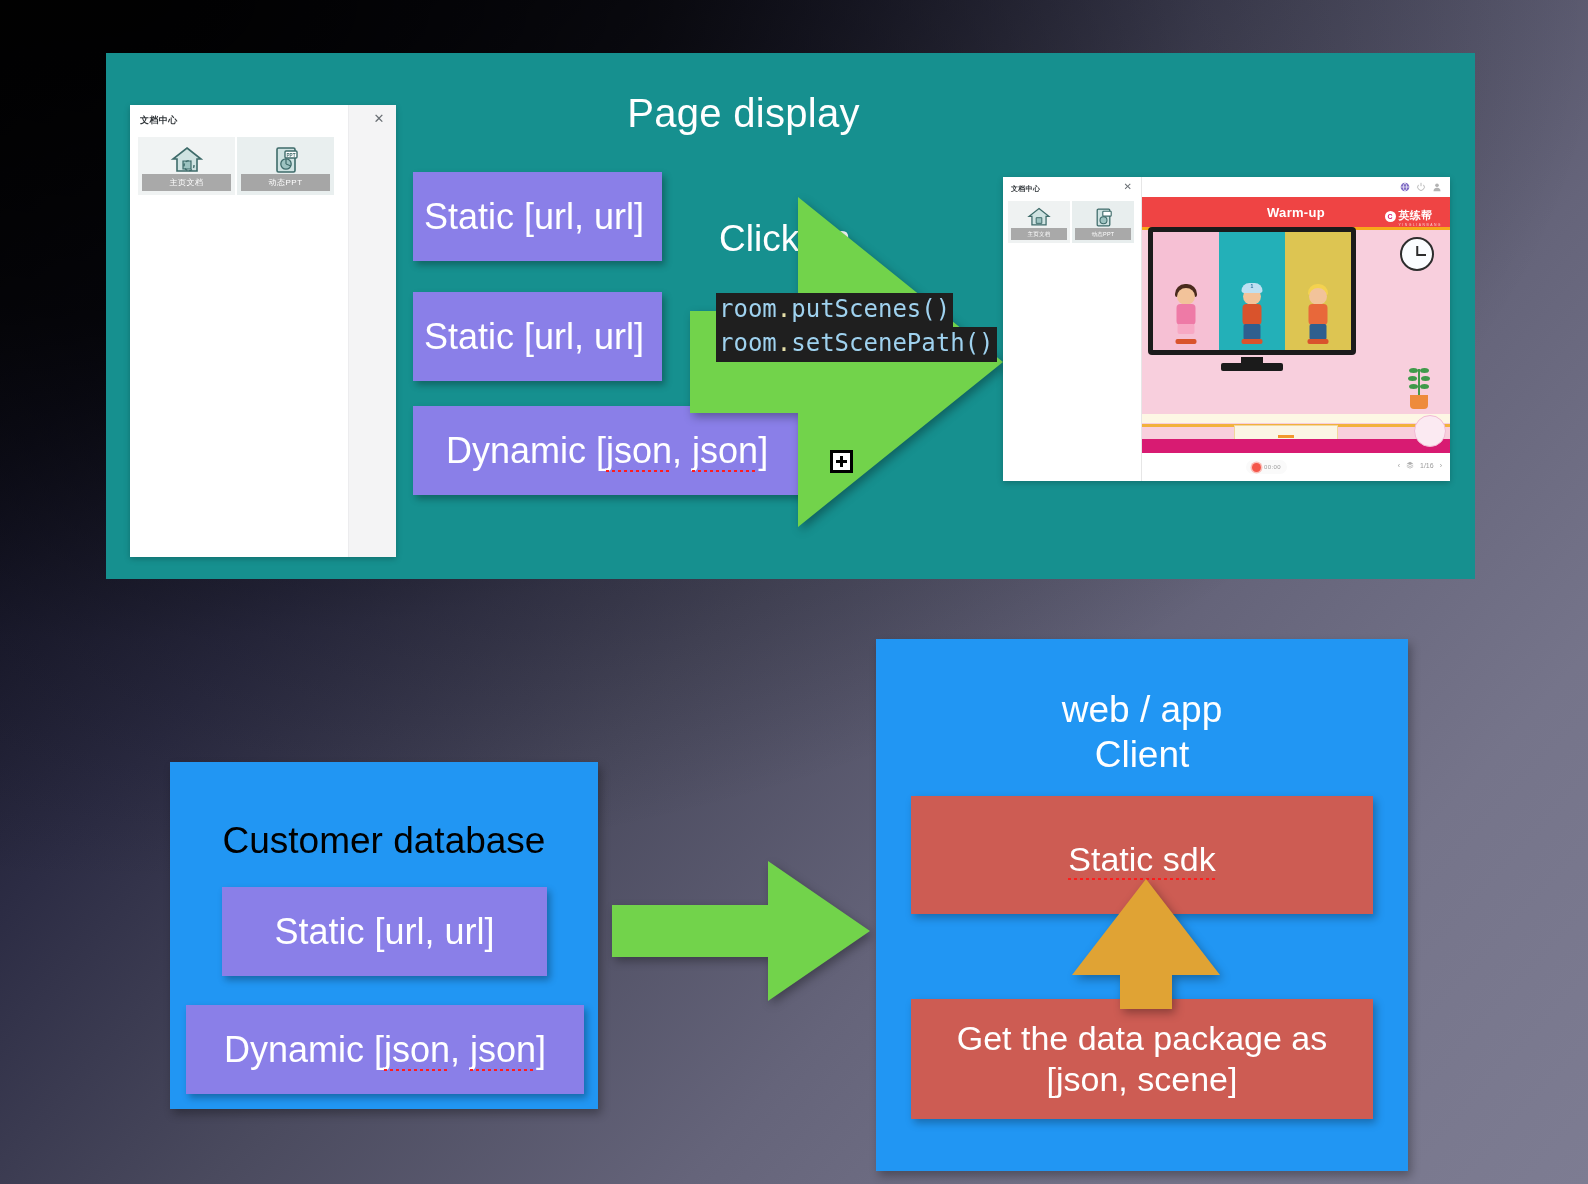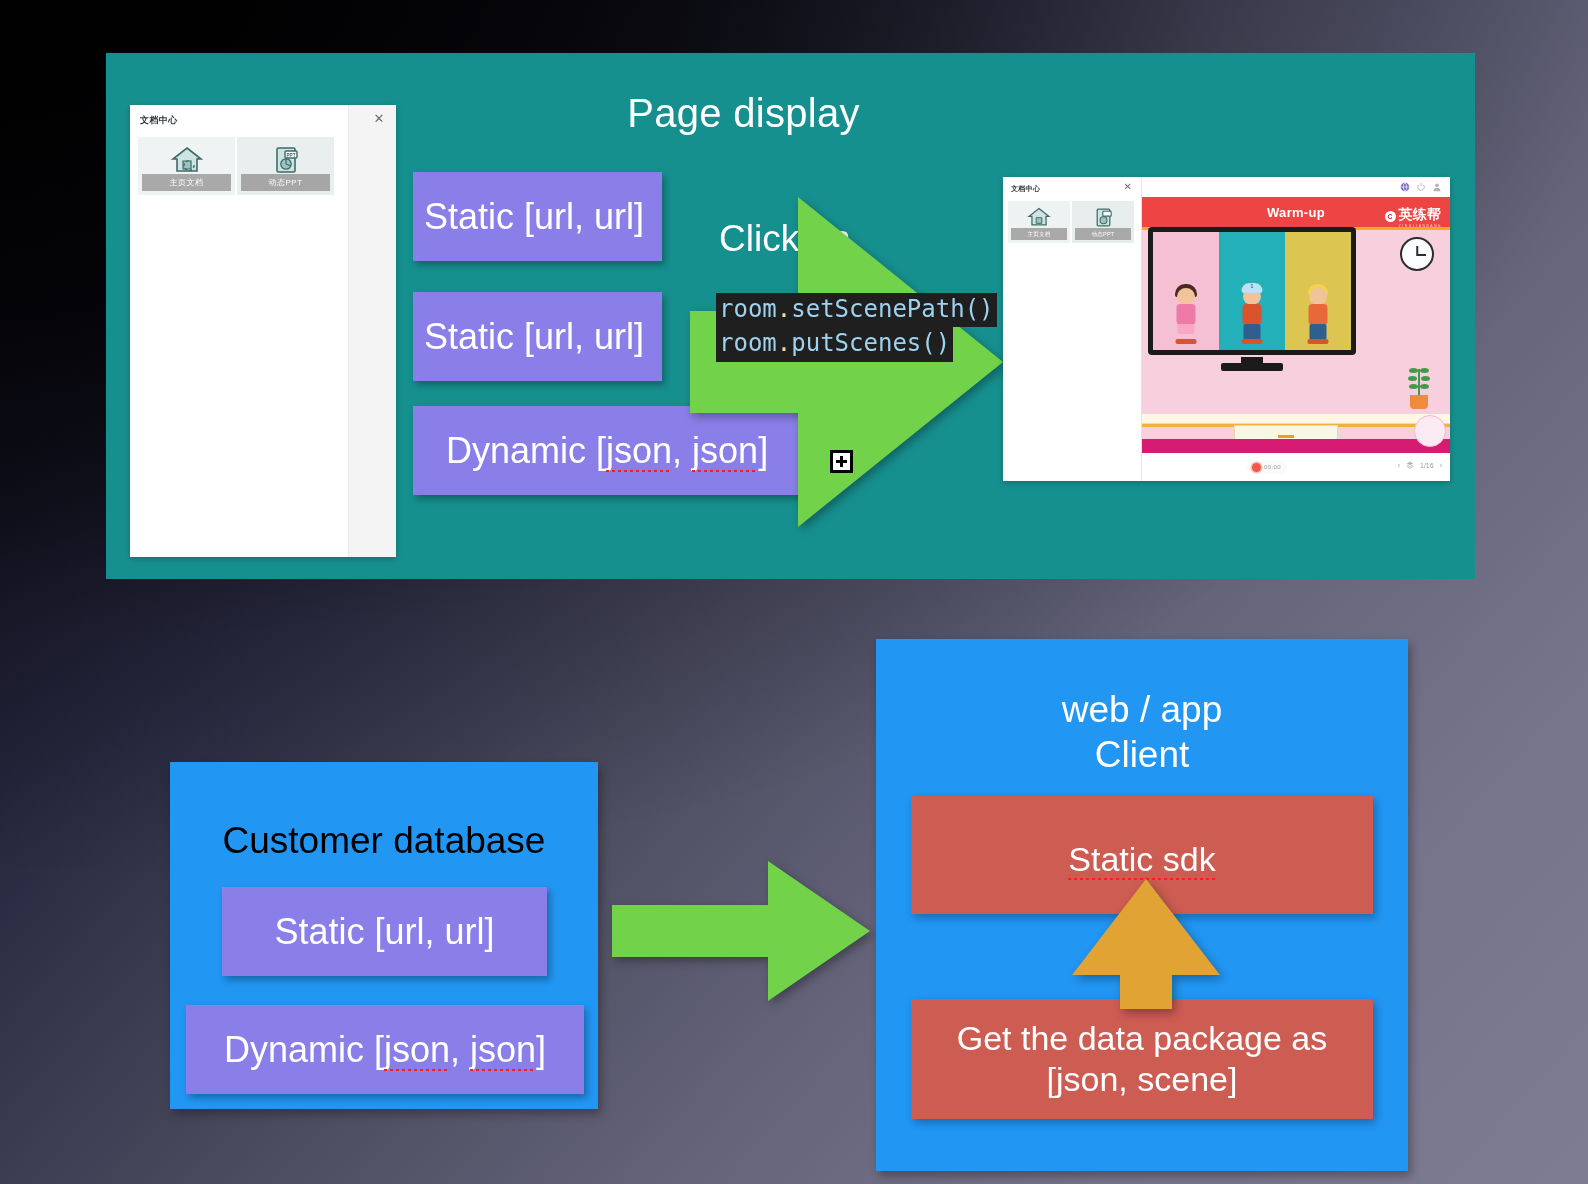--- a/index.html
+++ b/index.html
@@ -277,21 +277,21 @@
   .sl-header {
     position: absolute; left:0; top:0; width: 100%; height: 30px;
     background: #ef4444;
     display: flex; align-items: center; justify-content: center;
   }
   .sl-header-title { color: #fff; font-size: 13px; font-weight: 700; letter-spacing: .3px; }
   .sl-logo { position: absolute; right: 8px; top: 8px; display:flex; align-items:center; gap:3px; }
   .sl-logo-ring { width: 11px; height: 11px; border-radius:50%; background:#fff;
                   display:flex; align-items:center; justify-content:center; }
   .sl-logo-ring span { font-size: 7px; color:#d81b72; font-weight: 700; line-height: 1; }
-  .sl-logo-word { color:#fff; font-size: 14px; font-weight: 700; letter-spacing: .2px; }
+  .sl-logo-word { color:#fff; font-size: 11px; font-weight: 700; letter-spacing: .2px; }
   .sl-logo-sub { color: rgba(255,255,255,.75); font-size: 3.4px; letter-spacing: 1.5px; display:block; }
   .sl-rule { position: absolute; left:0; top:30px; width:100%; height:3px; background:#f7a81b; }
   .sl-body { position:absolute; left:0; top:33px; width:100%; height:223px; background:#f8cfdd; }
   
   .tv { position: absolute; left: 6px; top: 30px; width: 208px; height: 128px;
         background: #1b1b1b; border-radius: 4px; padding: 5px; }
   .tv-screen { width: 100%; height: 100%; display: flex; overflow: hidden; }
   .tv-pane { flex: 1; position: relative; }
   .tv-pane.p1 { background: #f6c0d4; }
   .tv-pane.p2 { background: #23b0b8; }
@@ -475,22 +475,22 @@
       <span class="pb-text"><span>Dynamic [</span><span class="spell">json</span><span>, </span><span class="spell">json</span><span>]</span></span>
     </div>
 
     <div id="click-on-label">Click on</div>
 
     <svg id="big-green-arrow" class="drop-shadow-svg" viewBox="0 0 313 330">
       <path d="M0 114 L108 114 L108 0 L313 165 L108 330 L108 216 L0 216 Z" fill="#72d34b"></path>
     </svg>
 
     <div id="code-block">
+      <div class="code-line"><span class="tok-obj">room</span><span class="tok-dot">.</span><span class="tok-fn">putScenes()</span></div>
       <div class="code-line"><span class="tok-obj">room</span><span class="tok-dot">.</span><span class="tok-fn">setScenePath()</span></div>
-      <div class="code-line"><span class="tok-obj">room</span><span class="tok-dot">.</span><span class="tok-fn">putScenes()</span></div>
     </div>
 
     <div id="plus-handle"></div>
 
     <div id="shot">
 
       <div class="s-left">
         <div class="s-left-title">文档中心</div>
         <div class="s-left-close">✕</div>
         <div class="s-tabs">

